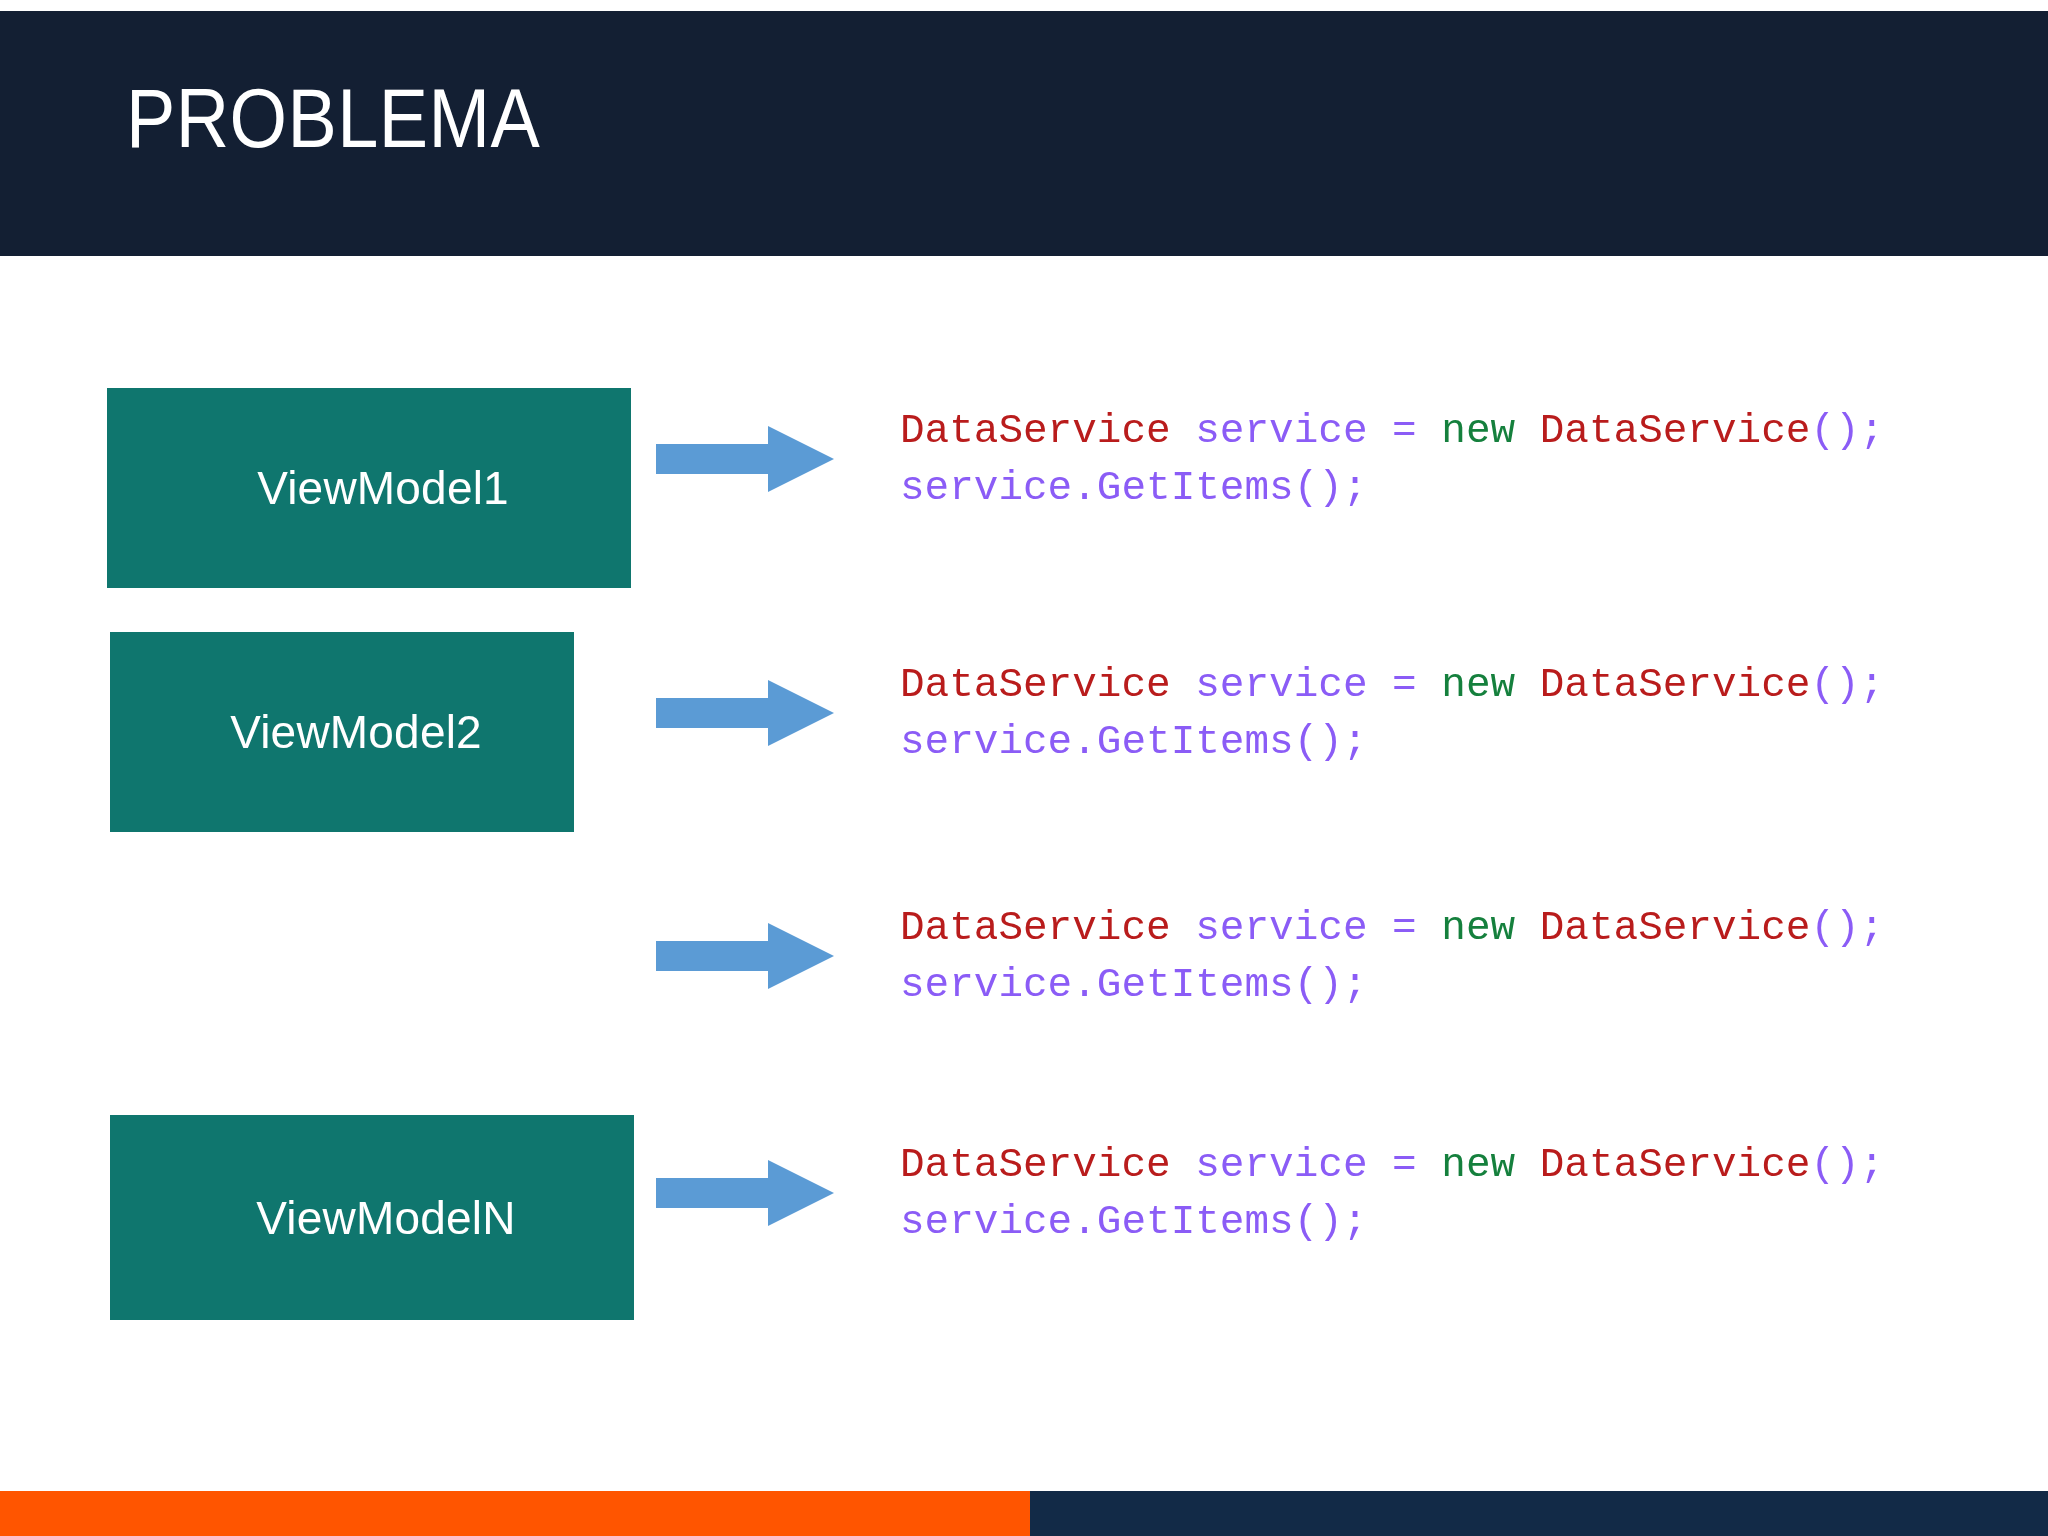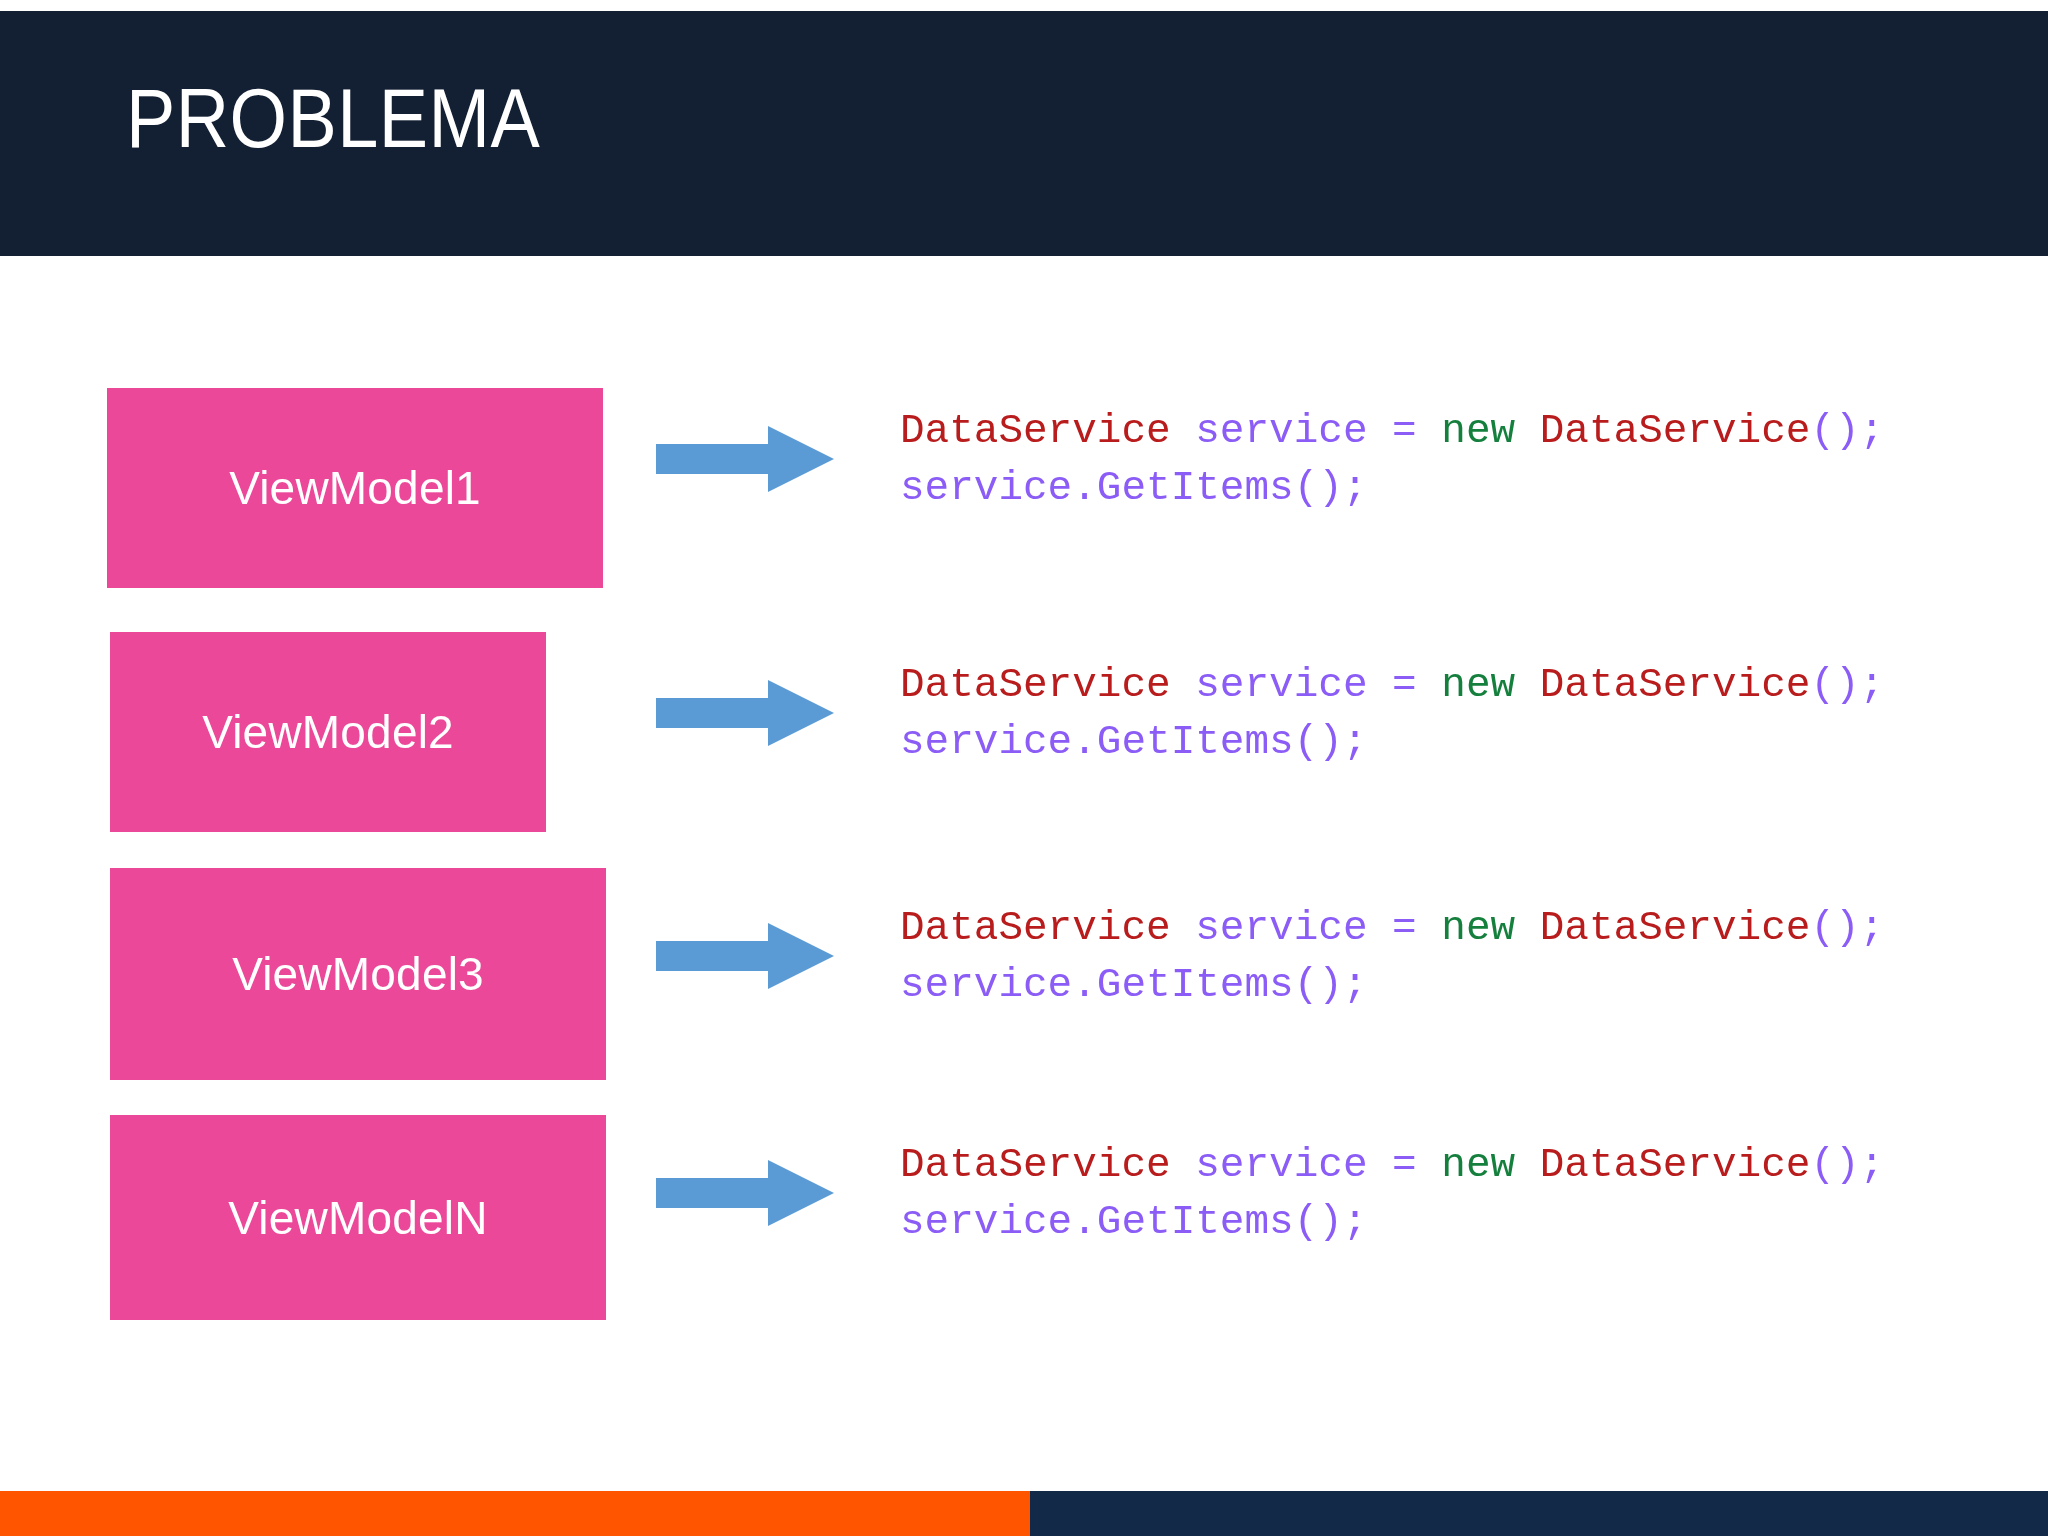--- a/index.html
+++ b/index.html
@@ -61,24 +61,25 @@
   }
   .row-0 { top: 143px;  height: 200px; }
   .row-1 { top: 387px;  height: 200px; }
   .row-2 { top: 623px;  height: 212px; }
   .row-3 { top: 870px;  height: 205px; }
 
   
   .vm-box {
     position: absolute;
     top: 0;
-    background: #ec4899;
+    background: #0f766e;
     display: flex;
     align-items: center;
     justify-content: center;
+    padding-left: 28px;
   }
   .row-0 .vm-box { left: 107px; width: 496px; height: 200px; }
   .row-1 .vm-box { left: 110px; width: 436px; height: 200px; }
   .row-2 .vm-box { left: 110px; width: 496px; height: 212px; }
   .row-3 .vm-box { left: 110px; width: 496px; height: 205px; }
 
   .vm-label {
     font-family: "Liberation Sans", sans-serif;
     font-size: 46px;
     font-weight: 400;
@@ -168,23 +169,20 @@
           <path d="M0 18 L112 18 L112 0 L178 33 L112 66 L112 48 L0 48 Z" fill="currentColor"></path>
         </svg>
       </div>
       <div class="code-block">
         <span class="code-line"><span class="tok-type">DataService</span><span class="tok-plain"> service = </span><span class="tok-keyword">new</span><span class="tok-plain"> </span><span class="tok-type">DataService</span><span class="tok-plain">();</span></span>
         <span class="code-line"><span class="tok-plain">service.GetItems();</span></span>
       </div>
     </div>
 
     <div class="row row-2">
-      <div class="vm-box">
-        <span class="vm-label">ViewModel3</span>
-      </div>
       <div class="arrow">
         <svg viewBox="0 0 178 66" preserveAspectRatio="none" aria-hidden="true">
           <path d="M0 18 L112 18 L112 0 L178 33 L112 66 L112 48 L0 48 Z" fill="currentColor"></path>
         </svg>
       </div>
       <div class="code-block">
         <span class="code-line"><span class="tok-type">DataService</span><span class="tok-plain"> service = </span><span class="tok-keyword">new</span><span class="tok-plain"> </span><span class="tok-type">DataService</span><span class="tok-plain">();</span></span>
         <span class="code-line"><span class="tok-plain">service.GetItems();</span></span>
       </div>
     </div>

